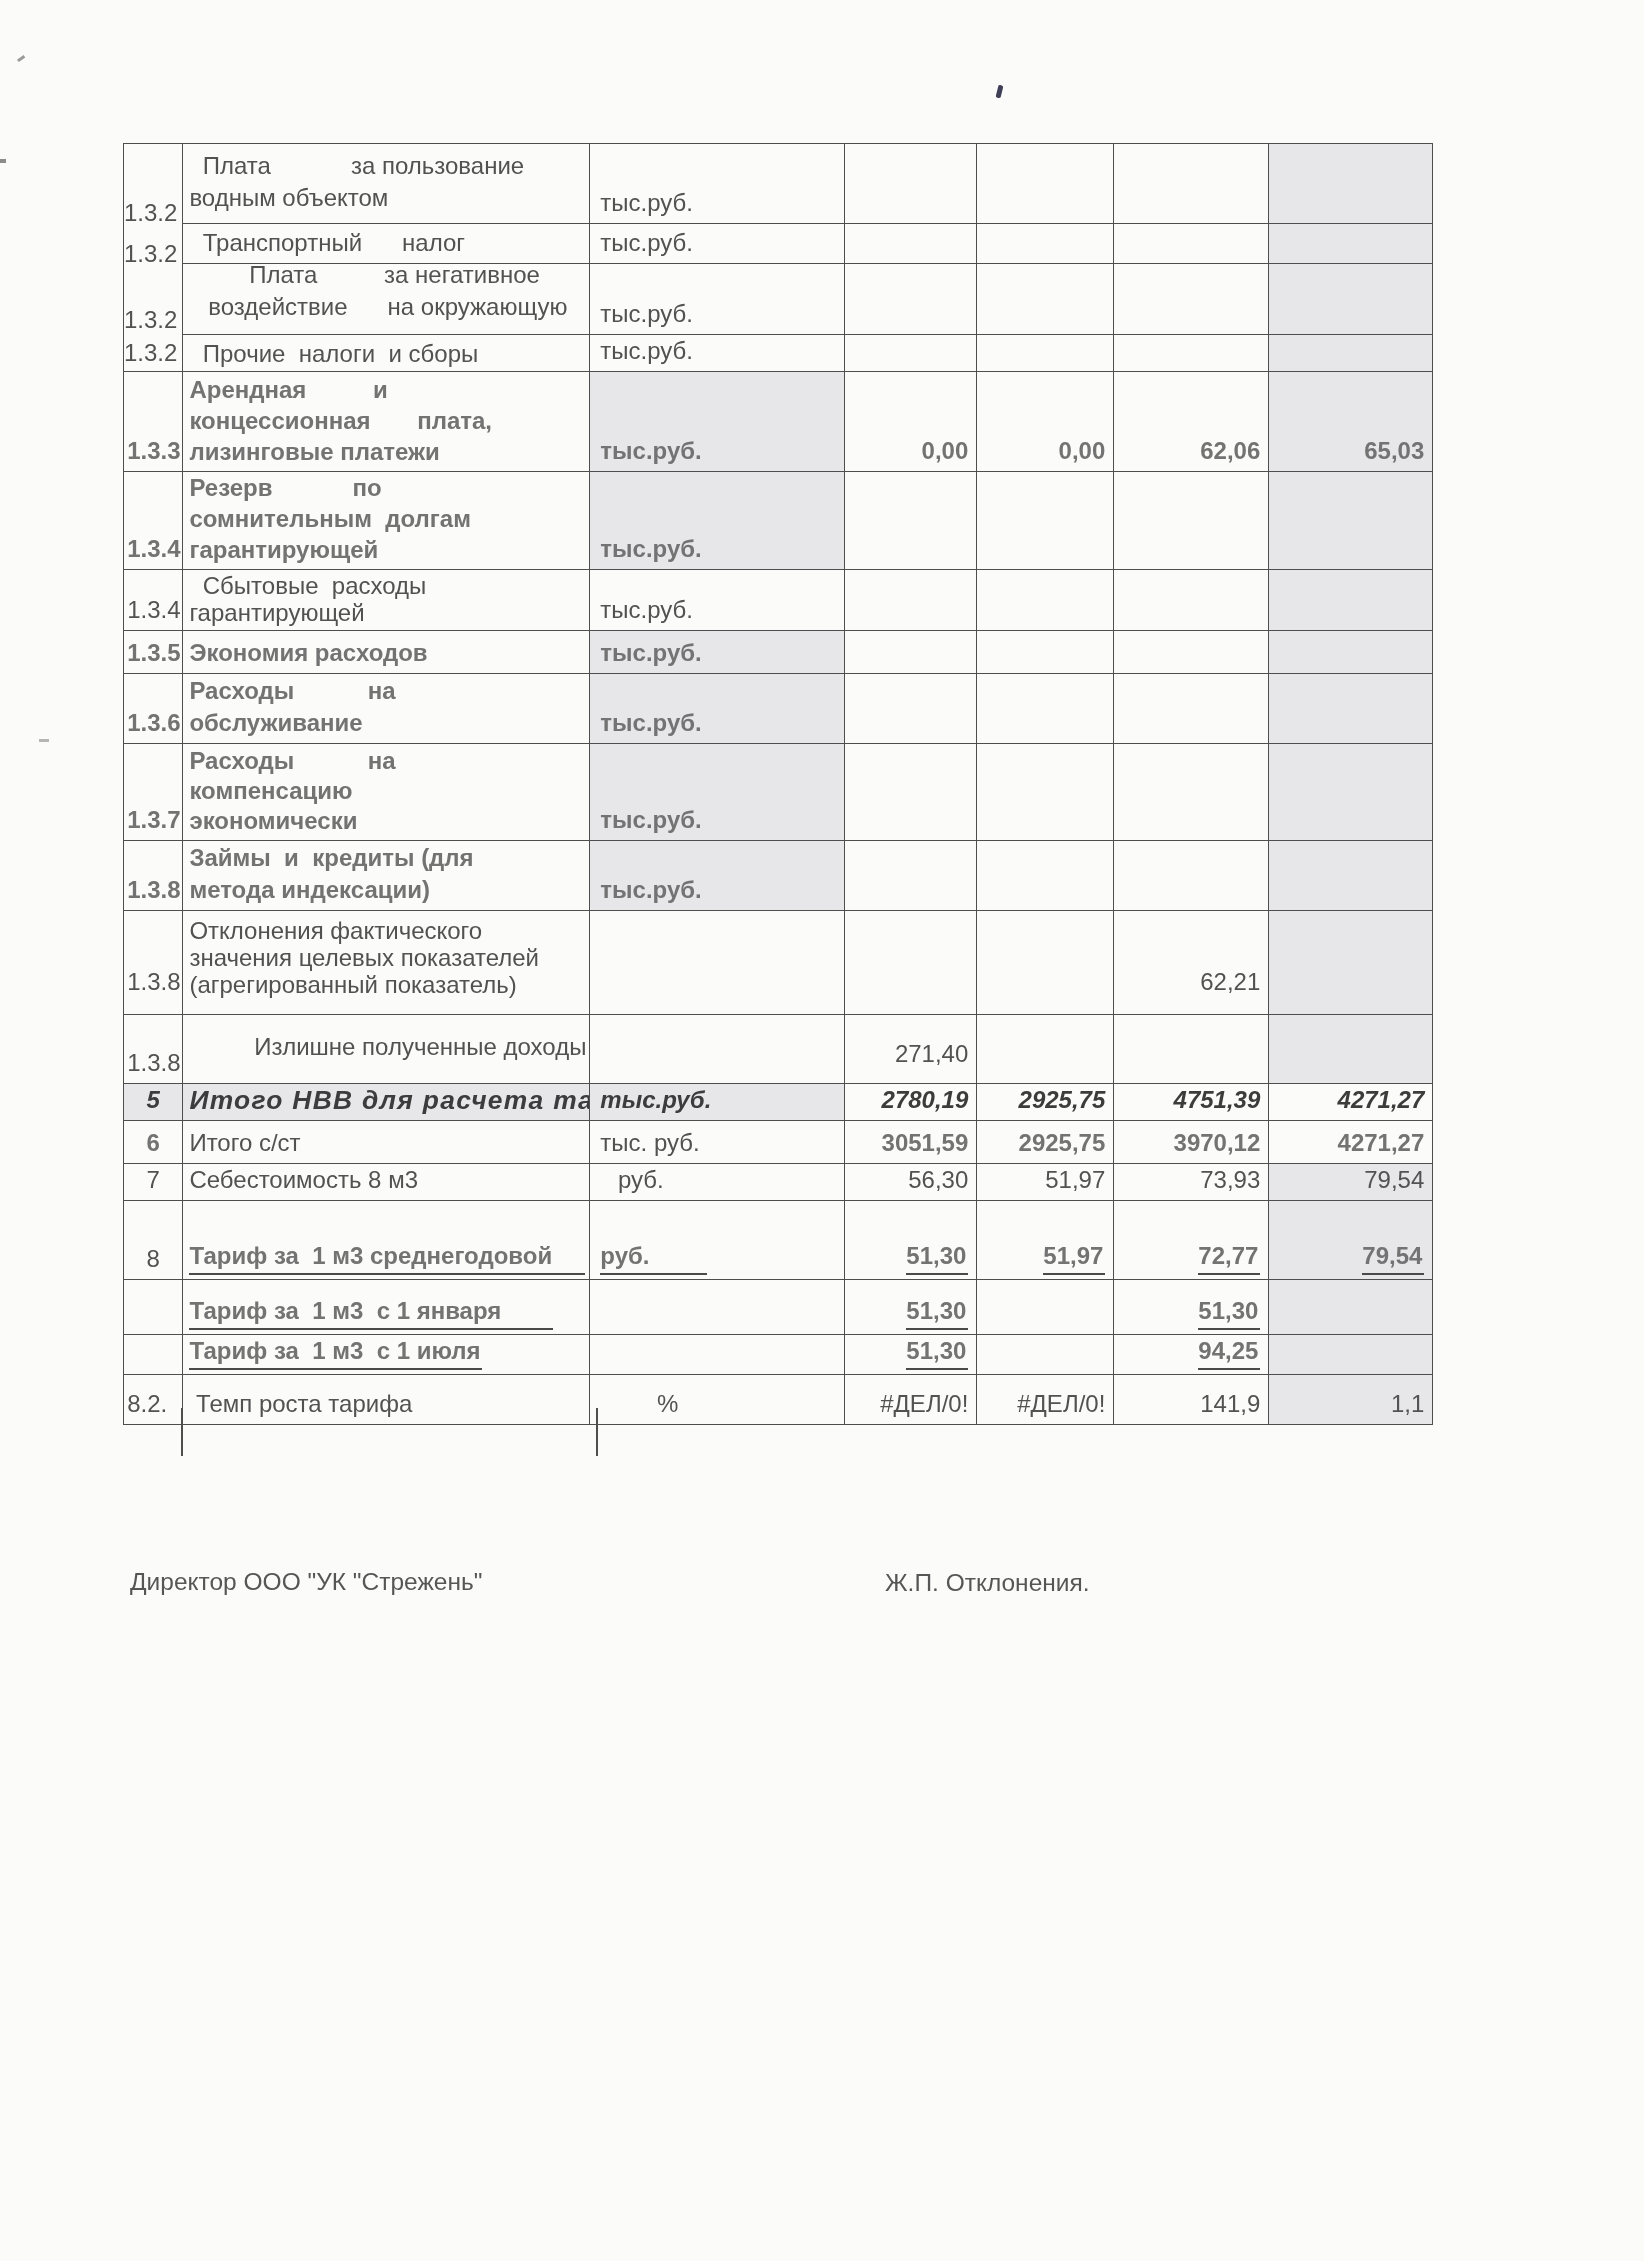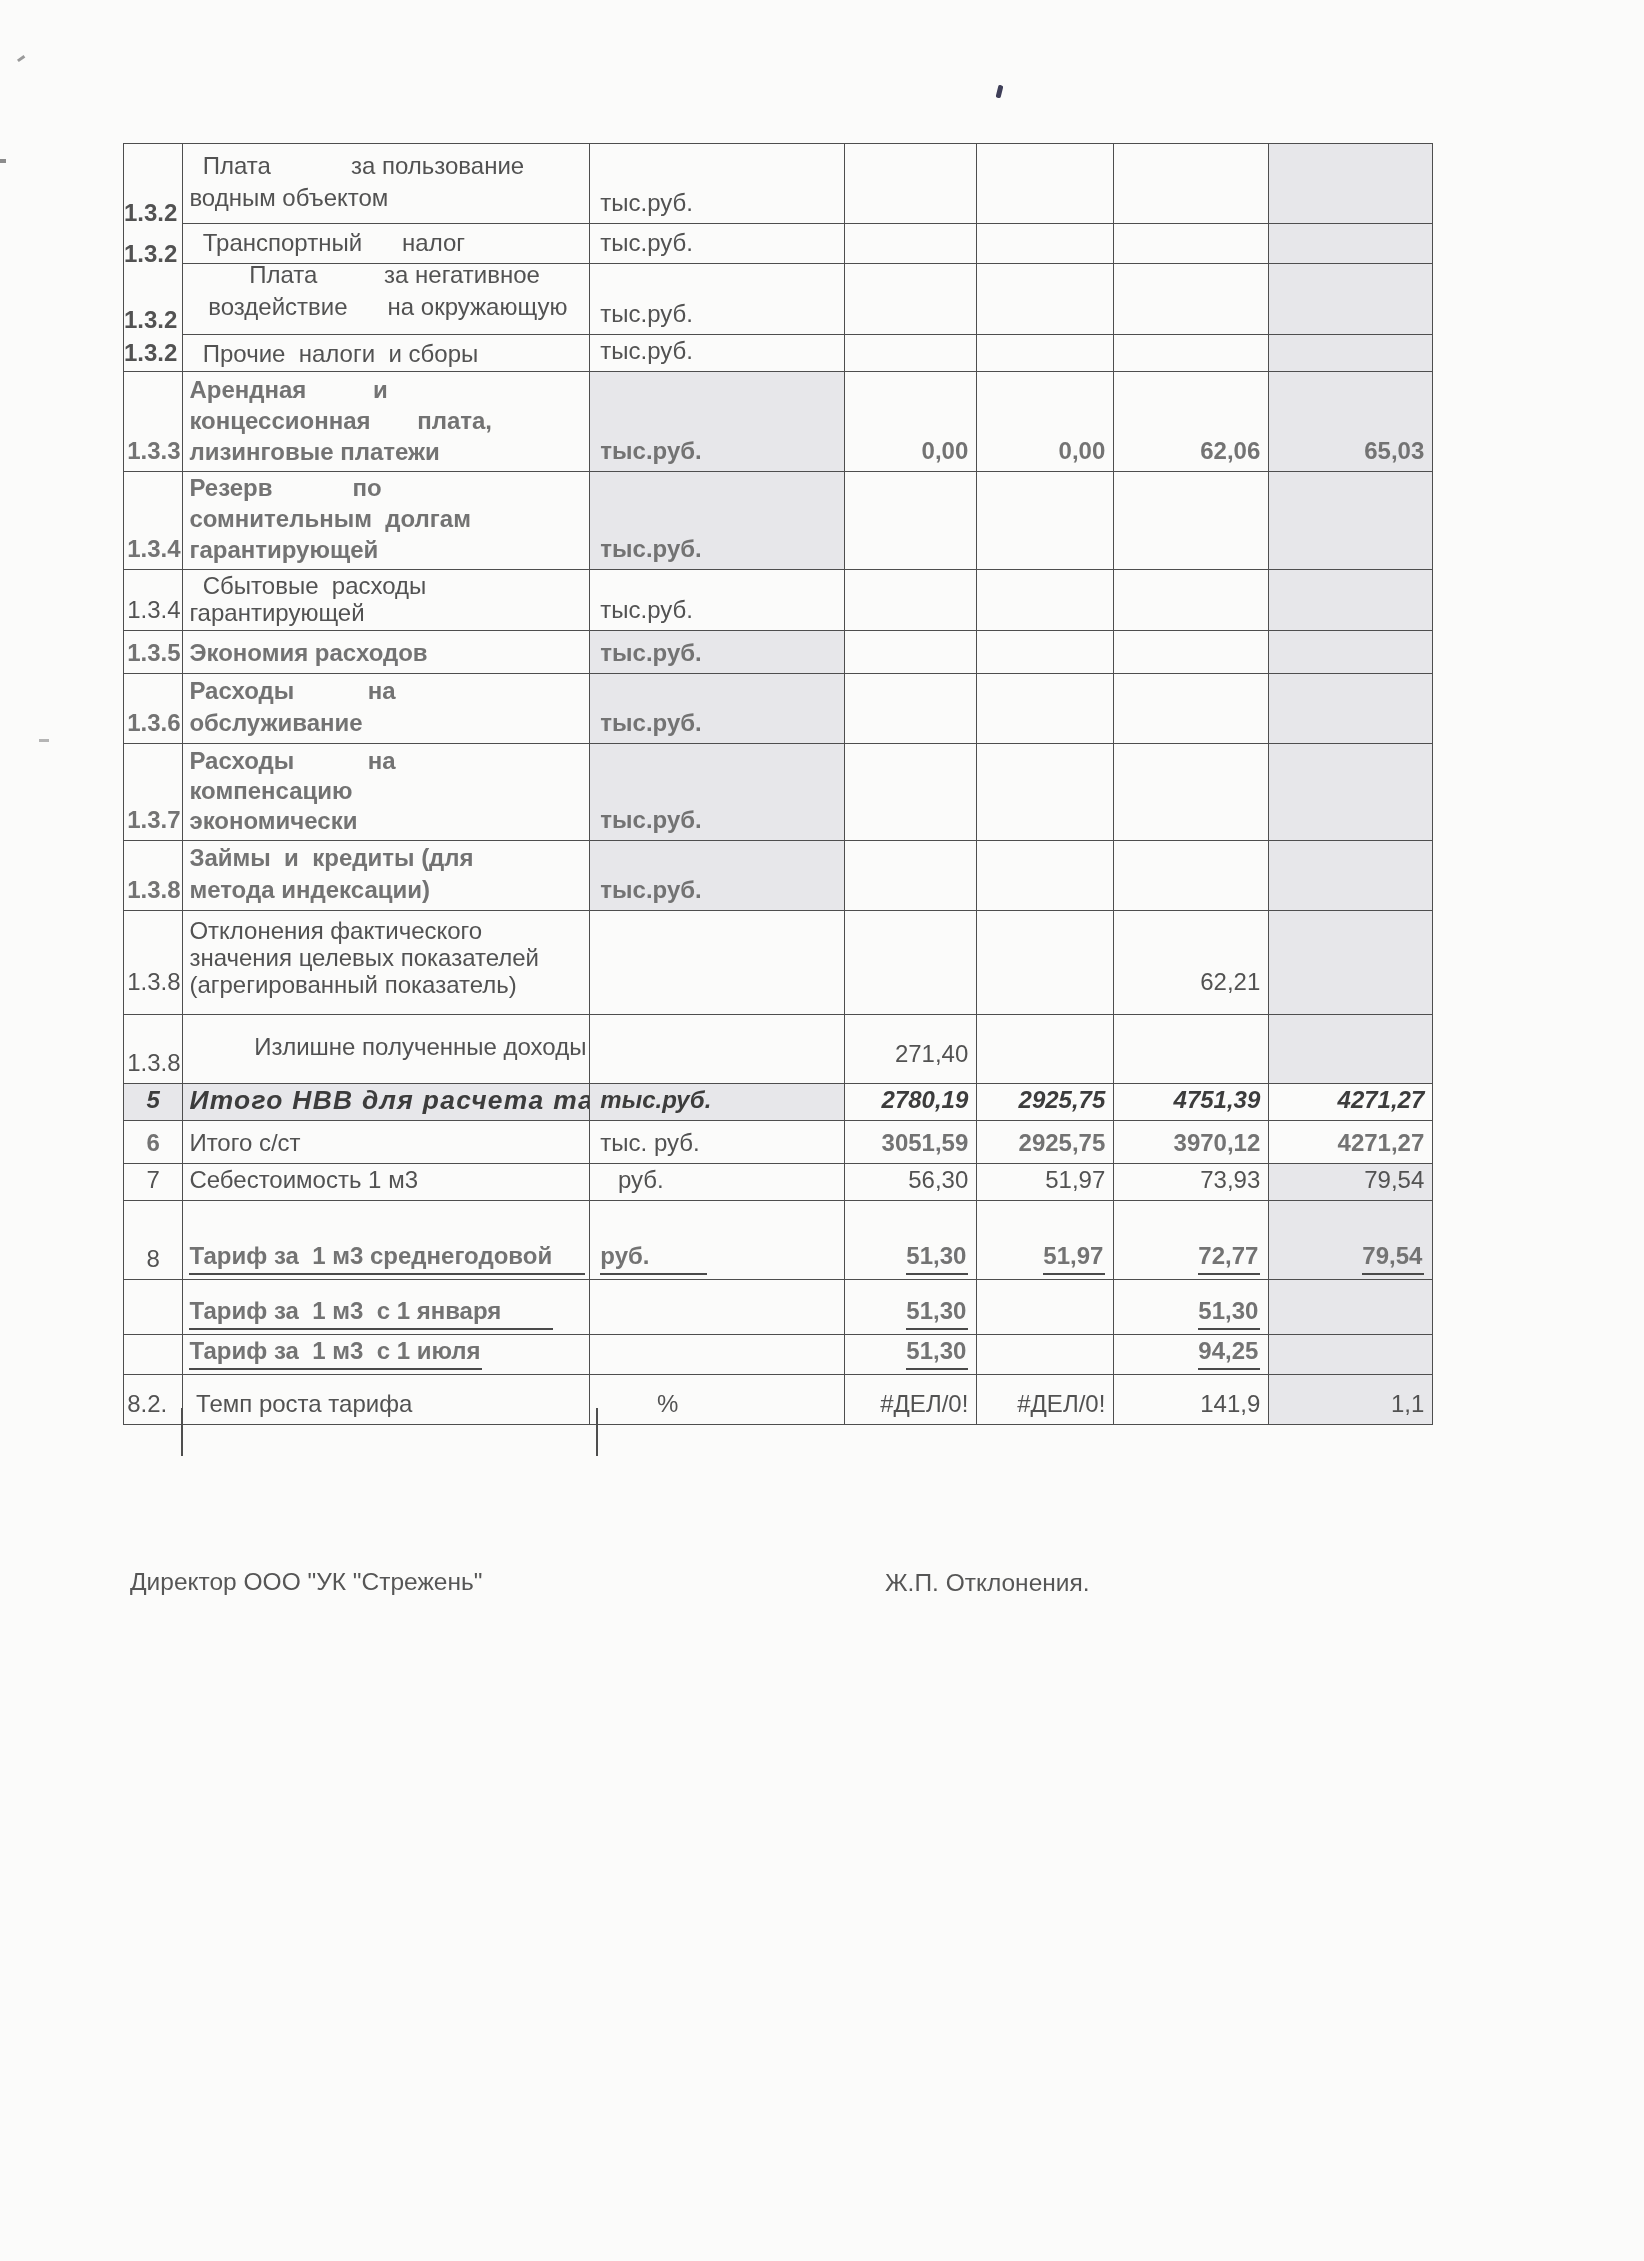--- a/index.html
+++ b/index.html
@@ -49,21 +49,21 @@
   td.pb30 .cell{padding-bottom:19.3px;text-align:right;}
   td.padL40 .cell{padding-left:28px;}
   td.padL100 .cell{padding-left:67px;}
   td.cTop{vertical-align:top;}
   td.cTop .cell{position:relative;top:-5.2px;max-height:66px;text-align:center;}
   .ul{display:inline-block;border-bottom:2.6px solid #4a4a4a;padding:0 1.9px 1.3px 0;}
   td.uFull .ul{display:block;margin-right:1.3px;}
   td.uPad .ul{padding-right:52px;}
   td.uPad90 .ul{padding-right:58px;}
   td.numspan{position:relative;vertical-align:top;}
-  td.numspan span{position:absolute;left:0;white-space:nowrap;font-weight:bold;}
+  td.numspan span{position:absolute;left:0;white-space:nowrap;}
   
   .stub{position:absolute;width:1.9px;background:#4e4e4e;}
   .stub1{left:181px;top:1408px;height:48px;}
   .stub2{left:596px;top:1408px;height:48px;}
   
   .sig{position:absolute;font-size:24.5px;color:#565656;}
   .sig-left{left:130px;top:1568px;}
   .sig-right{left:885px;top:1569px;}
   
   .art{position:absolute;}
@@ -444,21 +444,21 @@
           </td>
           <td class="val b">
             <div class="cell">4271,27</div>
           </td>
         </tr>
         <tr style="height: 37px;">
           <td class="num ctr">
             <div class="cell">7</div>
           </td>
           <td class="lab">
-            <div class="cell">Себестоимость 1 м3</div>
+            <div class="cell">Себестоимость 8 м3</div>
           </td>
           <td class="unit padL40">
             <div class="cell">руб.</div>
           </td>
           <td class="val">
             <div class="cell">56,30</div>
           </td>
           <td class="val">
             <div class="cell">51,97</div>
           </td>

